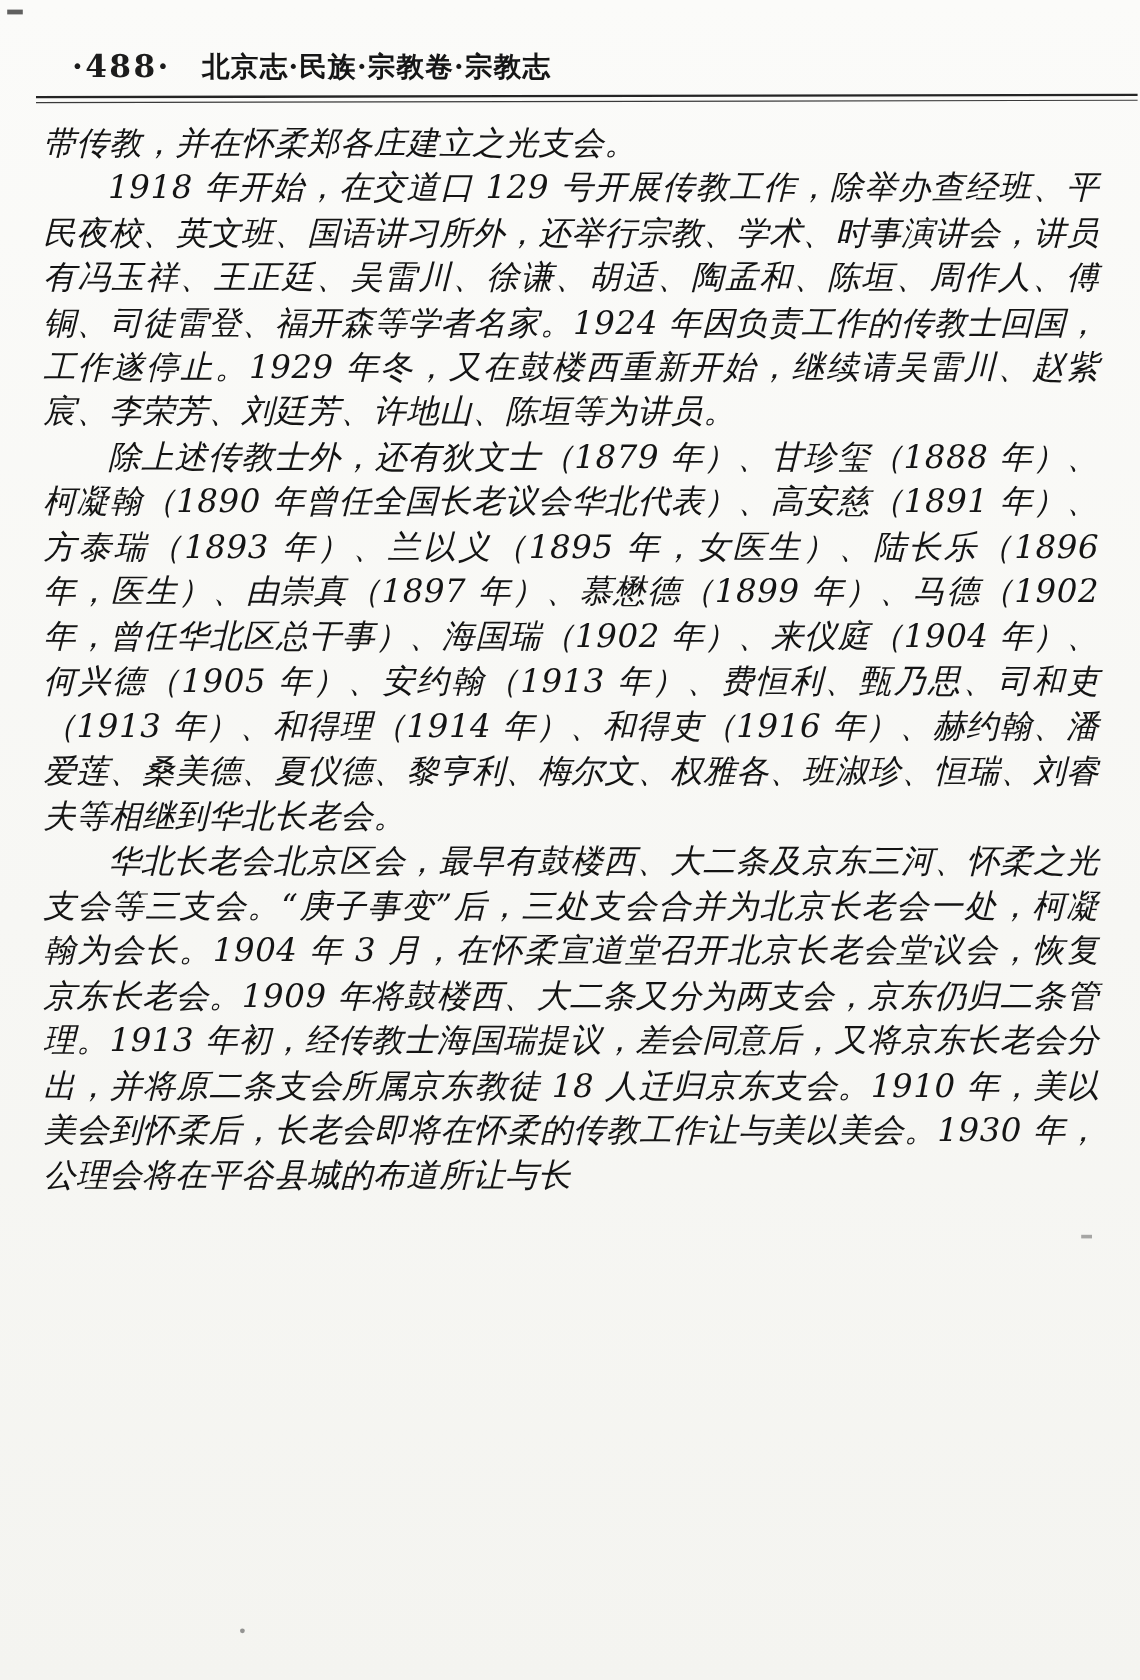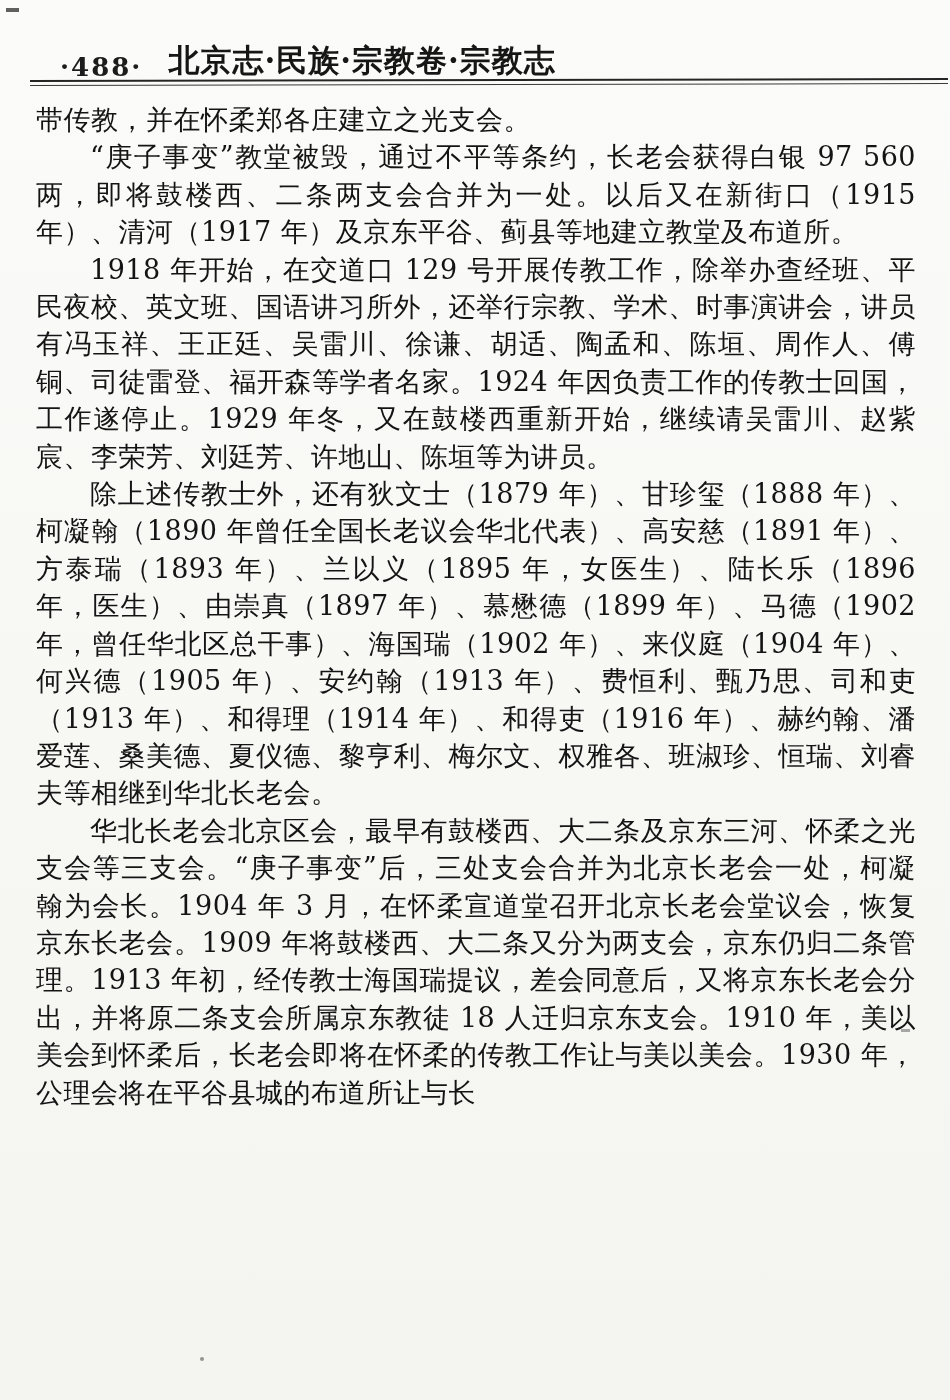--- a/index.html
+++ b/index.html
@@ -28,21 +28,21 @@
     align-items: flex-end;
     white-space: nowrap;
   }
   .page-number {
     font-size: 26px;
     font-weight: 600;
     color: #1c1c1c;
     letter-spacing: 2px;
   }
   .book-title {
-    font-size: 31px;
+    font-size: 23px;
     font-weight: 700;
     color: #161616;
     margin-left: 26px;
     letter-spacing: 1px;
   }
   .header-rule {
     position: absolute;
     top: 79px;
     left: 30px;
     width: 918px;
@@ -59,20 +59,21 @@
     font-size: 27px;
     line-height: 37.4px;
     color: #141414;
     text-align: justify;
     letter-spacing: 0.5px;
   }
   .content p {
     margin: 0;
     padding: 0;
     text-indent: 2em;
+    font-style: italic;
   }
   .content p.continuation {
     text-indent: 0;
   }
   
   .artifact {
     position: absolute;
     background: #444;
   }
   .artifact-corner { top: 8px; left: 6px; width: 13px; height: 4px; opacity: .85; }
@@ -90,19 +91,18 @@
 
   <div class="header-row">
     <span class="page-number">·488·</span>
     <span class="book-title">北京志·民族·宗教卷·宗教志</span>
   </div>
 
   <div class="header-rule"></div>
 
   <div class="content">
     <p class="continuation">带传教，并在怀柔郑各庄建立之光支会。</p>
-    <p>“庚子事变”教堂被毁，通过不平等条约，长老会获得白银 97 560 两，即将鼓楼西、二条两支会合并为一处。以后又在新街口（1915 年）、清河（1917 年）及京东平谷、蓟县等地建立教堂及布道所。</p>
     <p>1918 年开始，在交道口 129 号开展传教工作，除举办查经班、平民夜校、英文班、国语讲习所外，还举行宗教、学术、时事演讲会，讲员有冯玉祥、王正廷、吴雷川、徐谦、胡适、陶孟和、陈垣、周作人、傅铜、司徒雷登、福开森等学者名家。1924 年因负责工作的传教士回国，工作遂停止。1929 年冬，又在鼓楼西重新开始，继续请吴雷川、赵紫宸、李荣芳、刘廷芳、许地山、陈垣等为讲员。</p>
     <p>除上述传教士外，还有狄文士（1879 年）、甘珍玺（1888 年）、柯凝翰（1890 年曾任全国长老议会华北代表）、高安慈（1891 年）、方泰瑞（1893 年）、兰以义（1895 年，女医生）、陆长乐（1896 年，医生）、由崇真（1897 年）、慕懋德（1899 年）、马德（1902 年，曾任华北区总干事）、海国瑞（1902 年）、来仪庭（1904 年）、何兴德（1905 年）、安约翰（1913 年）、费恒利、甄乃思、司和吏（1913 年）、和得理（1914 年）、和得吏（1916 年）、赫约翰、潘爱莲、桑美德、夏仪德、黎亨利、梅尔文、权雅各、班淑珍、恒瑞、刘睿夫等相继到华北长老会。</p>
     <p>华北长老会北京区会，最早有鼓楼西、大二条及京东三河、怀柔之光支会等三支会。“庚子事变”后，三处支会合并为北京长老会一处，柯凝翰为会长。1904 年 3 月，在怀柔宣道堂召开北京长老会堂议会，恢复京东长老会。1909 年将鼓楼西、大二条又分为两支会，京东仍归二条管理。1913 年初，经传教士海国瑞提议，差会同意后，又将京东长老会分出，并将原二条支会所属京东教徒 18 人迁归京东支会。1910 年，美以美会到怀柔后，长老会即将在怀柔的传教工作让与美以美会。1930 年，公理会将在平谷县城的布道所让与长</p>
   </div>
 
 </div>
 
 </body></html>

